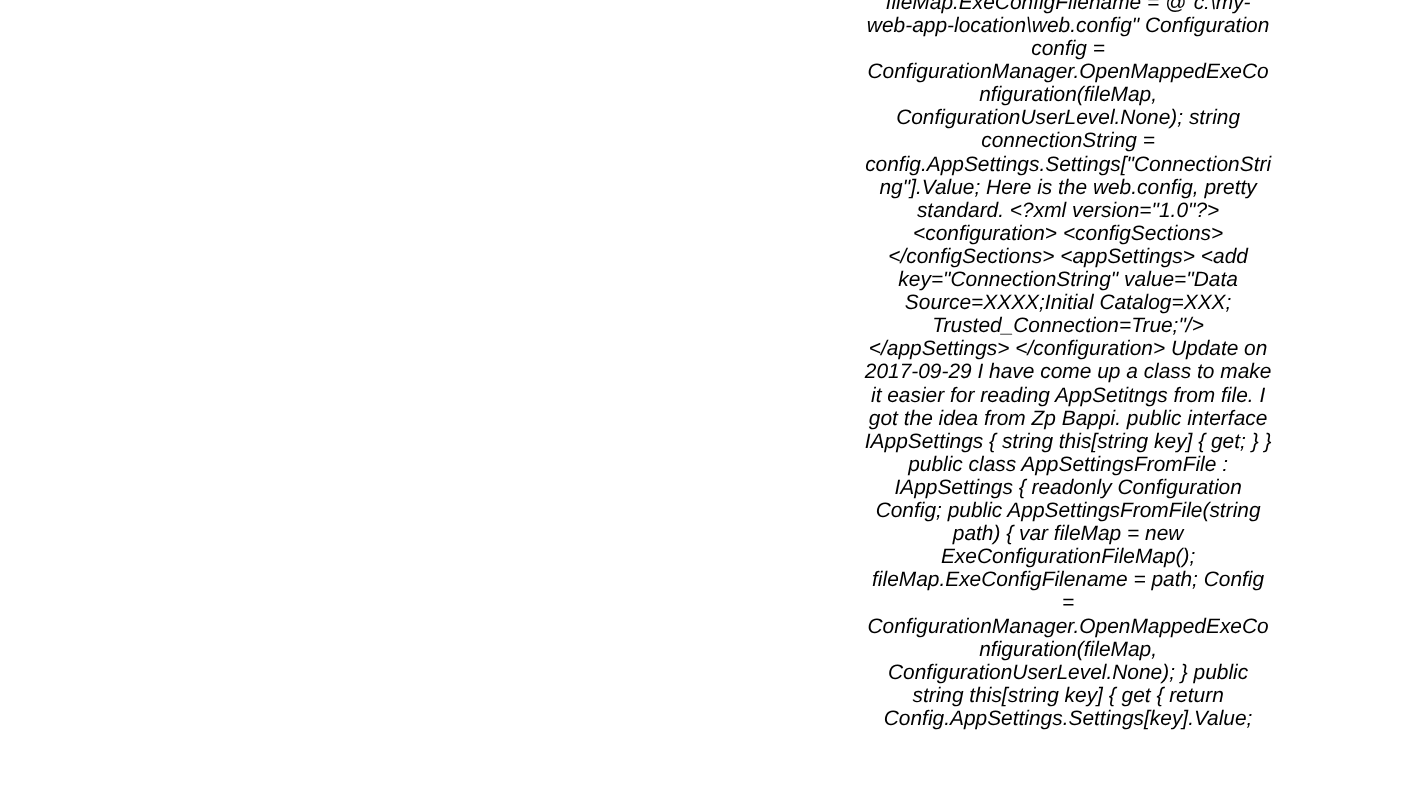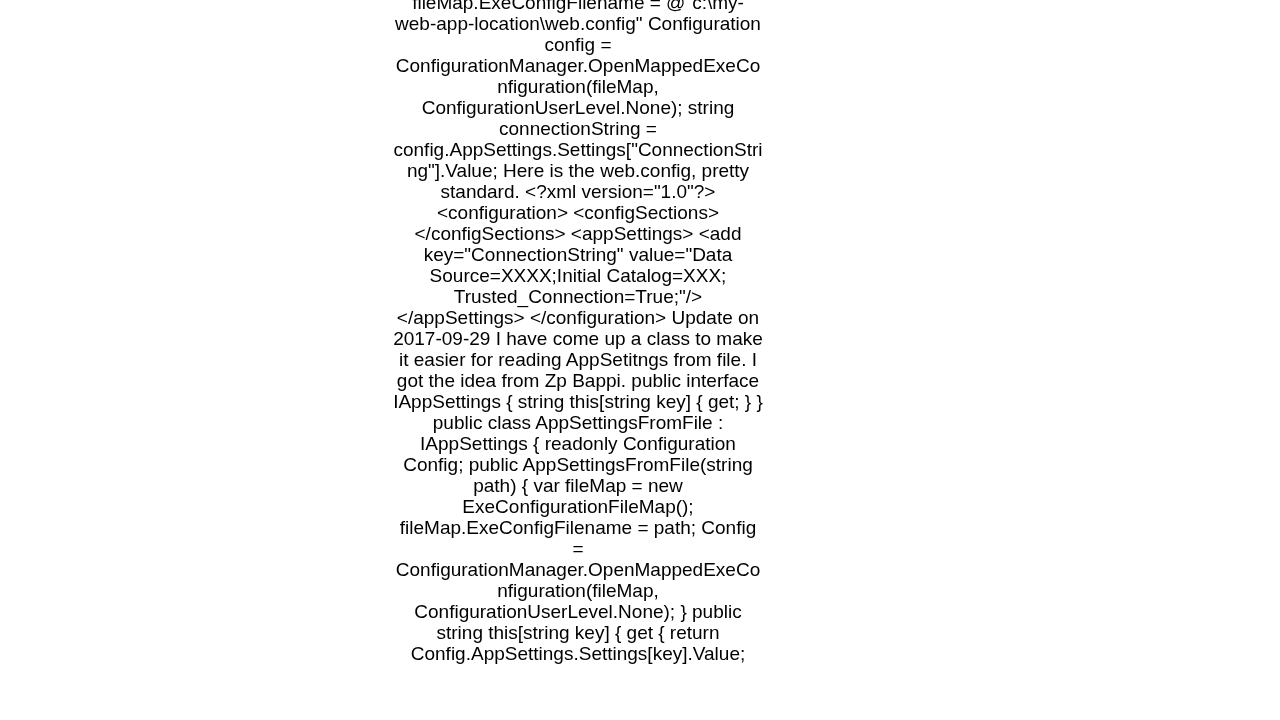--- a/index.html
+++ b/index.html
@@ -11,22 +11,23 @@
       font-family: Arial, Helvetica, sans-serif;
       background: #ffffff;
       width: 1280px;
       height: 720px;
       overflow: hidden;
     }
     .container {
       width: 1156px;
       height: 720px;
       display: flex;
-      justify-content: center;
+      justify-content: flex-end;
       align-items: flex-start;
+      font-style: italic;
     }
     .content {
       width: 370px;
       text-align: center;
       font-size: 19px;
       line-height: 21px;
       color: #000000;
       padding-top: 0;
       margin-top: -8px;
       word-wrap: break-word;

